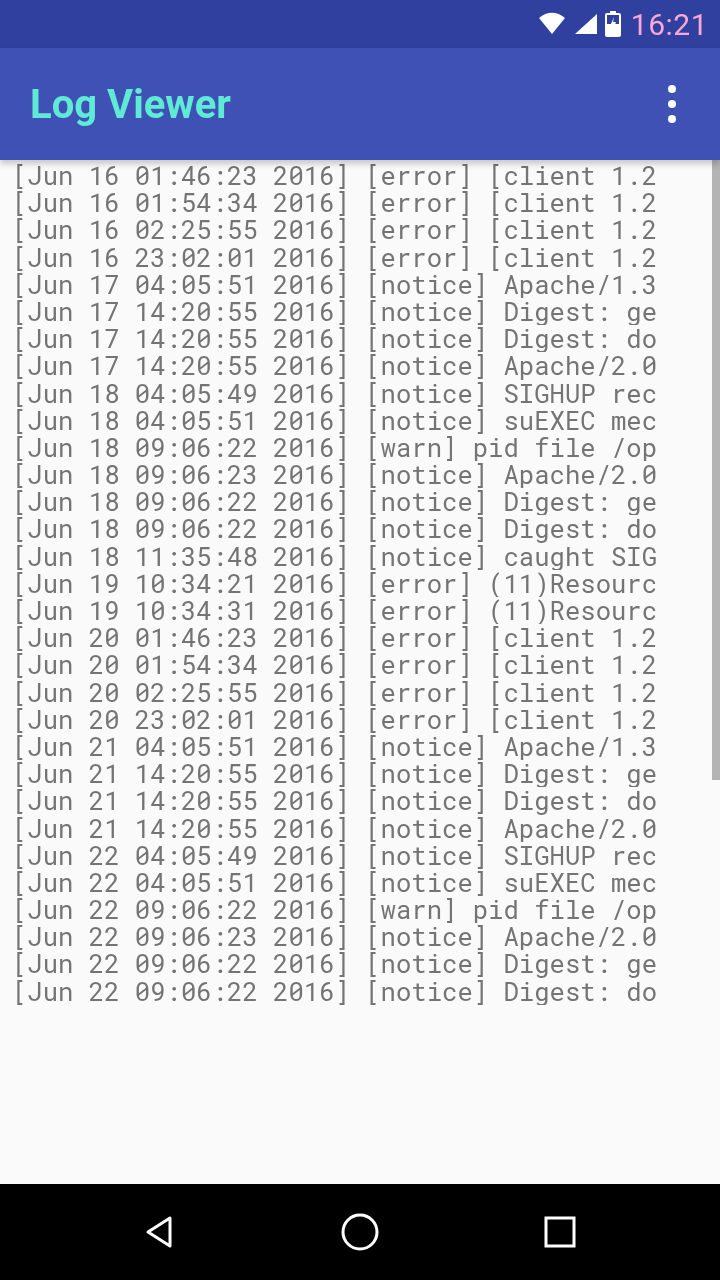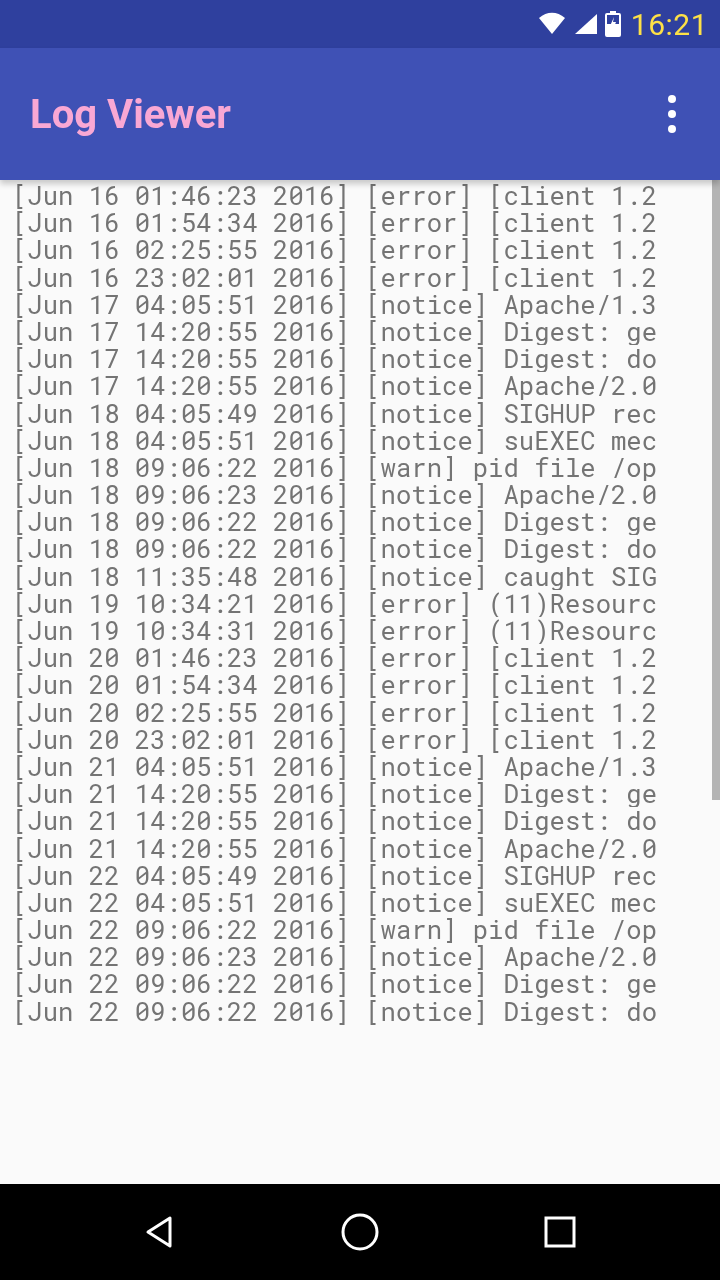--- a/index.html
+++ b/index.html
@@ -14,40 +14,40 @@
     width: 720px;
     height: 1280px;
     display: flex;
     flex-direction: column;
     background: #fafafa;
   }
   
   .status-bar {
     height: 48px;
     background: #2f409e;
-    color: #fde047;
+    color: #f9a8d4;
     display: flex;
     align-items: center;
     justify-content: flex-end;
     padding: 0 12px;
     gap: 6px;
     font-size: 30px;
     font-weight: 400;
   }
   .status-bar .clock {
     font-size: 30px;
     letter-spacing: 0.5px;
     margin-left: 4px;
   }
   .status-bar svg { display: block; }
   
   .app-bar {
-    height: 132px;
+    height: 112px;
     background: #3f51b5;
-    color: #f9a8d4;
+    color: #5eead4;
     display: flex;
     align-items: center;
     justify-content: space-between;
     padding: 0 24px 0 30px;
     box-shadow: 0 4px 6px rgba(0,0,0,0.2);
     position: relative;
     z-index: 2;
   }
   .app-bar .title {
     font-size: 40px;

